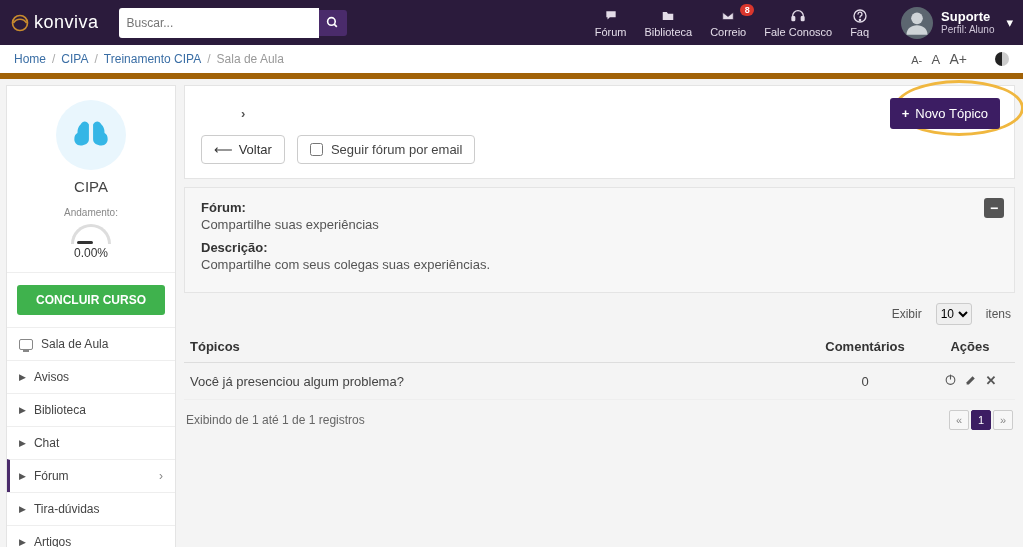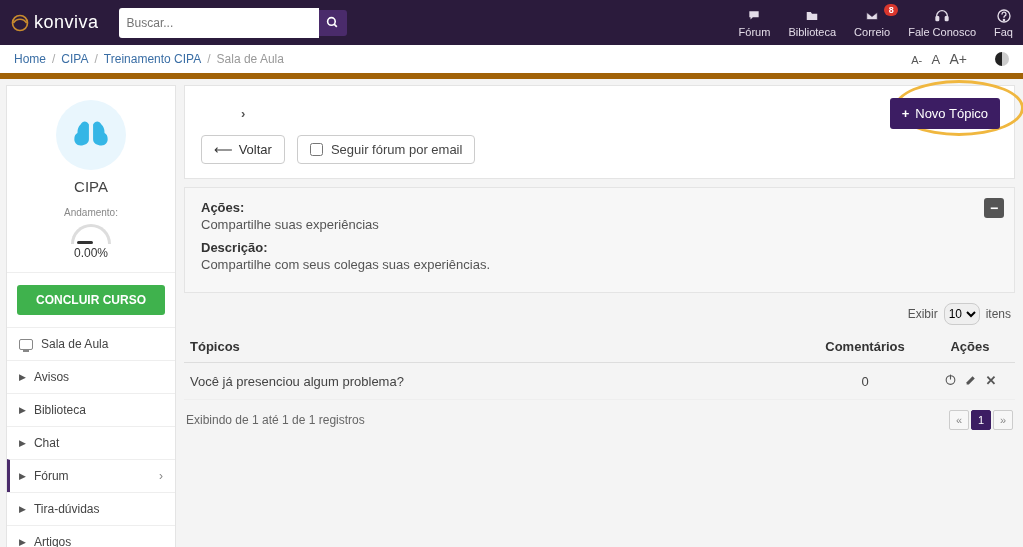--- a/index.html
+++ b/index.html
@@ -58,22 +58,22 @@
   .btn-row{display:flex;align-items:center;gap:12px}
   .btn-outline{background:#fff;border:1px solid #ccc;border-radius:4px;padding:6px 12px;font-size:13px;color:#333;cursor:pointer;display:flex;align-items:center;gap:6px}
   .follow{display:flex;align-items:center;gap:8px;border:1px solid #ccc;border-radius:4px;padding:6px 12px;font-size:13px;color:#444}
   .follow input{cursor:pointer}
   .novo-btn{position:absolute;top:12px;right:14px;background:#3c1d63;color:#fff;border:none;border-radius:3px;padding:8px 12px;font-size:13px;cursor:pointer;display:flex;align-items:center;gap:6px}
   .highlight-ring{position:absolute;top:-6px;right:-10px;width:130px;height:56px;border:3px solid #f0b73f;border-radius:50%;pointer-events:none}
   .forum-info{background:#f7f7f7;border:1px solid #e4e4e4;padding:12px 16px;position:relative}
   .forum-info b{color:#333}
   .forum-info p{margin:2px 0 8px;color:#555}
   .collapse-btn{position:absolute;right:10px;top:10px;width:20px;height:20px;background:#555;color:#fff;border-radius:3px;display:flex;align-items:center;justify-content:center;font-weight:bold;cursor:pointer;font-size:14px}
-  .list-ctrl{display:flex;justify-content:flex-end;align-items:center;gap:6px;padding:10px 4px 6px;font-size:12px;color:#555}
-  .list-ctrl select{border:1px solid #ccc;border-radius:8px;height:22px;font-size:12px}
+  .list-ctrl{display:flex;justify-content:flex-end;align-items:center;gap:14px;padding:10px 4px 6px;font-size:12px;color:#555}
+  .list-ctrl select{border:1px solid #ccc;border-radius:3px;height:22px;font-size:12px}
   table.topics{width:100%;border-collapse:collapse;font-size:13px}
   table.topics th{text-align:left;padding:8px 6px;border-bottom:1px solid #ddd;color:#333;font-weight:bold}
   table.topics th.c,table.topics td.c{text-align:center}
   table.topics td{padding:10px 6px;border-bottom:1px solid #eee;color:#444}
   .row-actions{display:flex;gap:8px;justify-content:center;color:#555}
   .row-actions span{cursor:pointer}
   .table-footer{display:flex;justify-content:space-between;align-items:center;padding:10px 2px;font-size:12px;color:#666}
   .pager{display:flex;gap:2px}
   .pager span{width:20px;height:20px;display:flex;align-items:center;justify-content:center;border:1px solid #ccc;background:#f7f7f7;color:#888;font-size:11px;border-radius:2px;cursor:pointer}
   .pager span.cur{background:#3c1d63;color:#fff;border-color:#3c1d63}
@@ -137,20 +137,33 @@
     </div>
     <div class="nav-item">
       <span class="ic">
           <svg width="16" height="16" viewBox="0 0 24 24" fill="none" stroke="#e3dce8" stroke-width="2">
             <circle cx="12" cy="12" r="9"></circle>
             <path d="M9 9a3 3 0 1 1 4 3c-1 .5-1 1-1 2" stroke-linecap="round"></path>
             <circle cx="12" cy="18" r="1" fill="#e3dce8"></circle>
           </svg>
         </span>
       <span>Faq</span>
+    </div>
+    <div class="user-block">
+      <div class="avatar">
+        <svg width="28" height="28" viewBox="0 0 24 24" fill="#cfd4d8">
+            <circle cx="12" cy="8" r="5"></circle>
+            <path d="M3 22c0-5 4-8 9-8s9 3 9 8z"></path>
+          </svg>
+      </div>
+      <div class="user-text">
+        <span class="user-name">Suporte</span>
+        <span class="user-role">Perfil: Aluno</span>
+      </div>
+      <span class="caret">▾</span>
     </div>
   </div>
 </div>
 
 <div class="subbar">
   <span class="crumb">Home</span>
   <span class="crumb sep">/</span>
   <span class="crumb">CIPA</span>
   <span class="crumb sep">/</span>
   <span class="crumb">Treinamento CIPA</span>
@@ -237,21 +250,21 @@
           <input type="checkbox" style="">
           <span>Seguir fórum por email</span>
         </label>
       </div>
     </div>
 
     <div class="forum-info">
       <div class="collapse-btn">
           <span>−</span>
         </div>
-      <b>Ações:</b>
+      <b>Fórum:</b>
       <p>Compartilhe suas experiências</p>
       <b>Descrição:</b>
       <p>Compartilhe com seus colegas suas experiências.</p>
     </div>
 
     <div class="list-ctrl">
       <span>Exibir</span>
       <select><option>10</option></select>
       <span>itens</span>
     </div>

